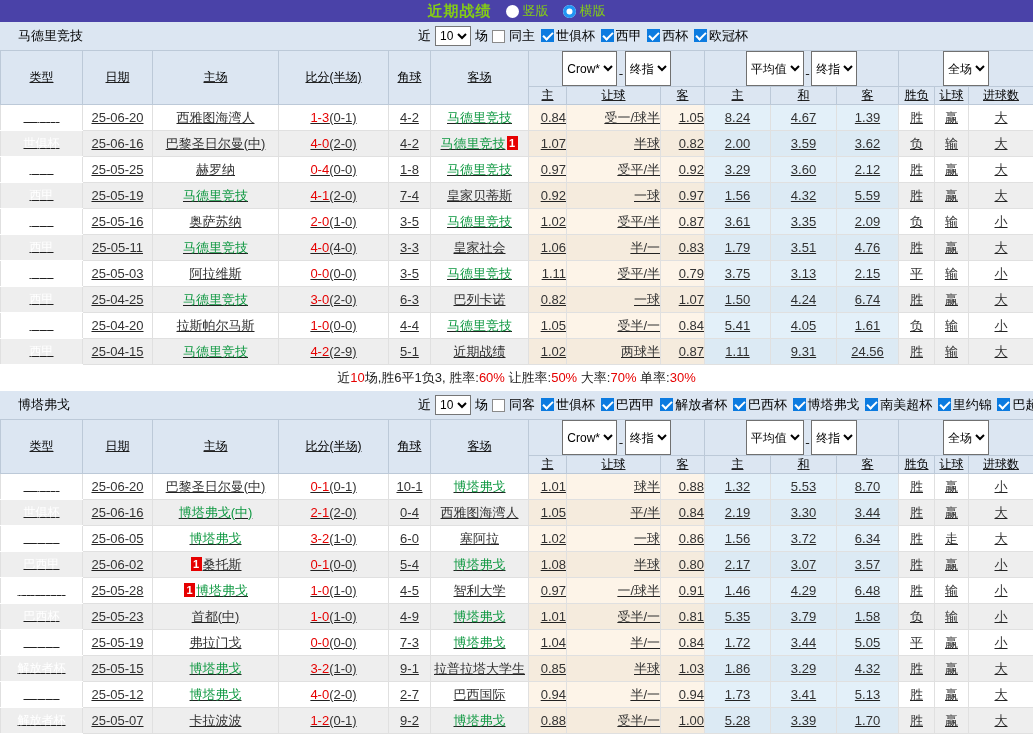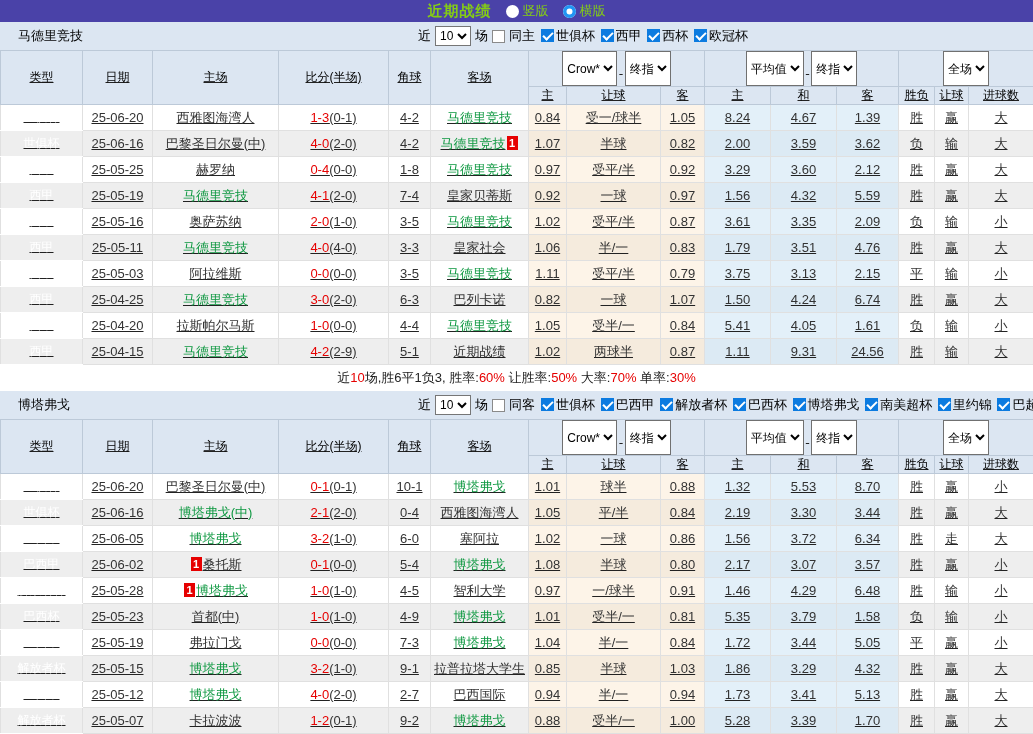--- a/index.html
+++ b/index.html
@@ -36,21 +36,21 @@
   .selcell{vertical-align:middle;}
   .selcell select{height:35px;font-size:12px;border:1px solid #707070;background:#fff;margin:0 2px;}
   .grid tbody tr{background:#fff;}
   .grid tbody tr:nth-of-type(even){background:var(--c-row_alt);}
   .grid tbody td{height:26px;padding:0;font-size:13px;text-align:center;color:#333;border:1px solid #E0E0E0;background:transparent;overflow:hidden;white-space:nowrap;}
   .grid tbody td.typec{color:#fff;font-size:12px;border-color:#fff #E0E0E0;}
   .tb-gold{background:var(--c-badge_gold);}
   .tb-green{background:var(--c-badge_green);}
   .tb-bronze{background:var(--c-badge_bronze);}
   .tb-olive{background:var(--c-badge_olive);}
-  .grid tbody td.warm{background:var(--c-warm);}
+  .grid tbody td.warm{background:var(--c-warm);text-align:right;}
   .grid tbody td.cool{background:var(--c-cool);}
   .grid tbody tr:nth-of-type(even) td.warm{background:#F5EBDD;}
   .grid tbody tr:nth-of-type(even) td.cool{background:#DCEAF4;}
   .ft{color:var(--c-win_red);}
   .ht{color:#333;}
   .tn-g{color:var(--c-focal_team);}
   .nb{display:inline-block;background:var(--c-win_red);color:#fff;font-size:11px;font-weight:bold;width:11px;height:14px;line-height:14px;text-align:center;margin:0 1px;vertical-align:1px;}
   .c-r{color:var(--c-win_red);}
   .c-b{color:var(--c-lose_blue);}
   .c-g{color:var(--c-draw_green);}

